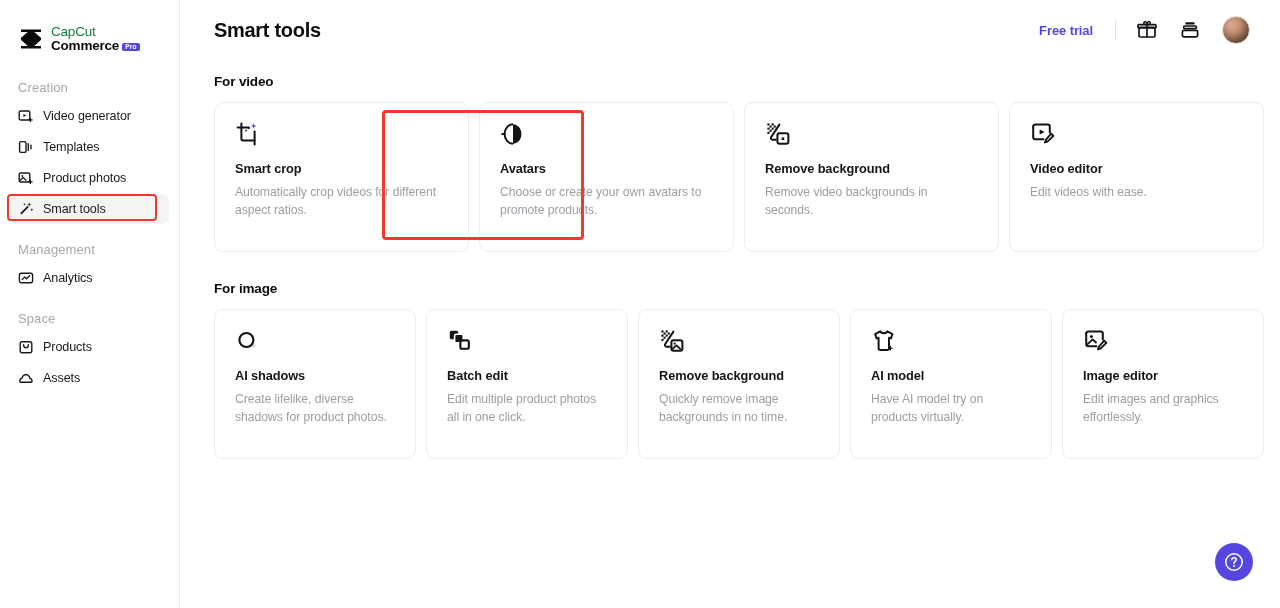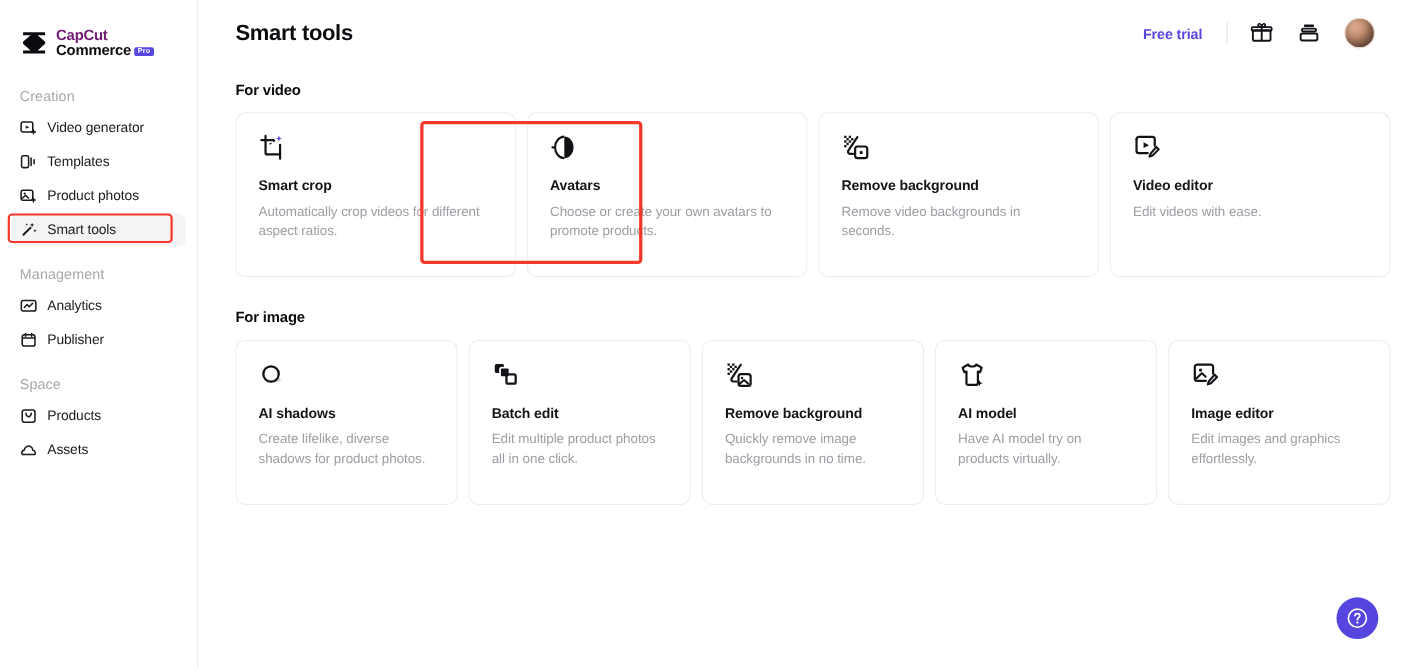--- a/index.html
+++ b/index.html
@@ -20,21 +20,21 @@
     position: relative;
   }
   .logo-wrap {
     display: flex; align-items: center; gap: 7px;
     padding: 16px 0 0 18px;
     height: 62px;
   }
   .logo-mark { width: 26px; height: 24px; flex: 0 0 26px; }
   .logo-text { line-height: 1.05; }
   .logo-line1 {
-    font-size: 13.5px; font-weight: bold; color: #701a75;
+    font-size: 13.5px; font-weight: normal; color: #15803d;
     letter-spacing: -0.2px;
   }
   .logo-line2 {
     font-size: 13.5px; font-weight: bold; color: #0b0b0f;
     letter-spacing: -0.2px; display: flex; align-items: center; gap: 3px;
   }
   .pro-badge {
     background: #5546e0; color: #fff;
     font-size: 6.5px; font-weight: bold;
     border-radius: 2px; padding: 1px 3px;
@@ -221,28 +221,20 @@
       <div class="nav-group-title">Management</div>
 
       <div class="nav-item">
         <svg class="nav-icon" viewBox="0 0 16 16">
           <rect x="1.4" y="3.2" width="13.2" height="9.6" rx="2" fill="none" stroke="#1a1a1f" stroke-width="1.4"></rect>
           <path d="M4.2 9.6 L6.6 6.9 L8.6 8.8 L11.6 5.8" fill="none" stroke="#1a1a1f" stroke-width="1.35" stroke-linecap="round" stroke-linejoin="round"></path>
         </svg>
         <span class="nav-label">Analytics</span>
       </div>
 
-      <div class="nav-item">
-        <svg class="nav-icon" viewBox="0 0 16 16">
-          <rect x="2.2" y="3.4" width="11.6" height="10.2" rx="1.9" fill="none" stroke="#1a1a1f" stroke-width="1.4"></rect>
-          <path d="M2.2 6.2 h11.6" stroke="#1a1a1f" stroke-width="1.4"></path>
-          <path d="M5.2 2.2 v2.4 M10.8 2.2 v2.4" stroke="#1a1a1f" stroke-width="1.5" stroke-linecap="round"></path>
-        </svg>
-        <span class="nav-label">Publisher</span>
-      </div>
     </div>
 
     <div class="nav-group">
       <div class="nav-group-title">Space</div>
 
       <div class="nav-item">
         <svg class="nav-icon" viewBox="0 0 16 16">
           <rect x="2.2" y="2.8" width="11.6" height="11" rx="2" fill="none" stroke="#1a1a1f" stroke-width="1.4"></rect>
           <path d="M5.6 5.6 C5.6 7.6 7.0 8.8 8.0 8.8 C9.0 8.8 10.4 7.6 10.4 5.6" fill="none" stroke="#1a1a1f" stroke-width="1.4" stroke-linecap="round"></path>
         </svg>

